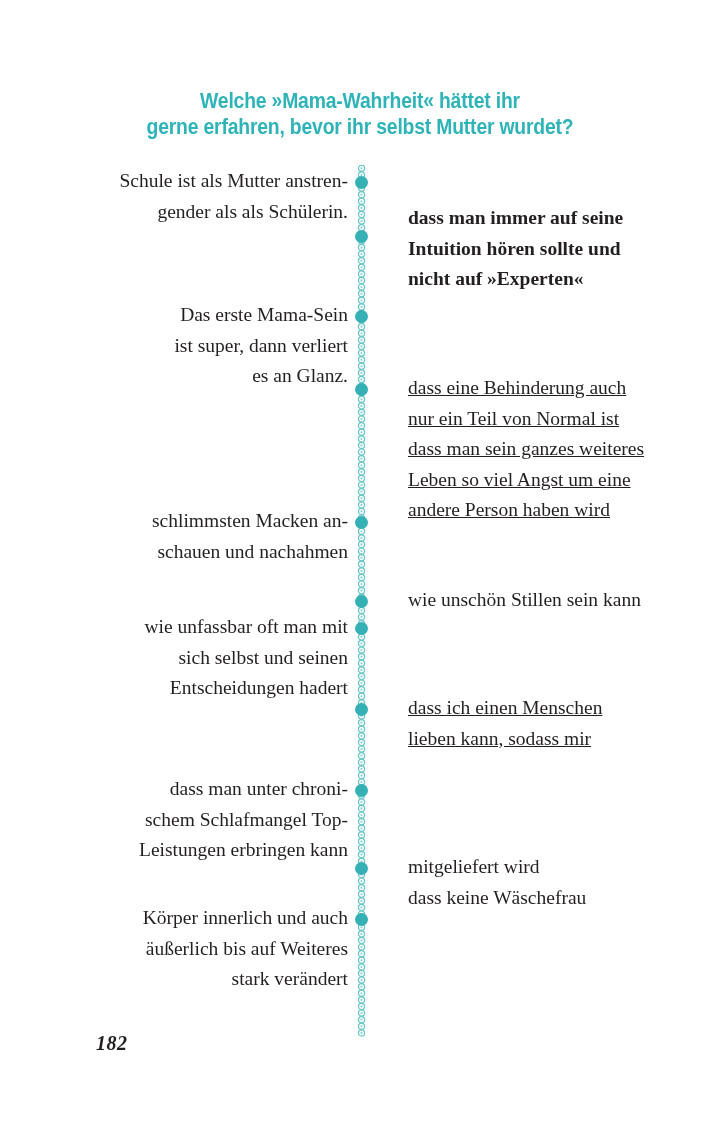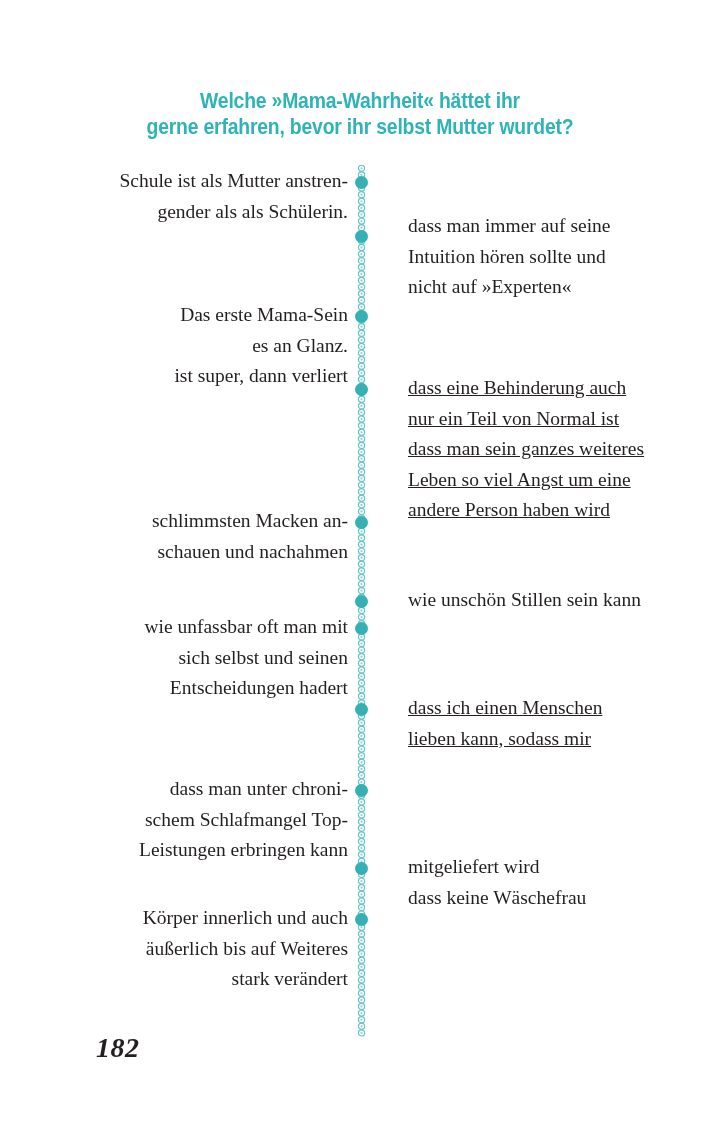--- a/index.html
+++ b/index.html
@@ -70,21 +70,21 @@
     border-radius: 50%;
     background: #35b0b4;
   }
 
   
   .folio {
     position: absolute;
     left: 96px;
     top: 1032px;
     font-family: "Liberation Serif", "DejaVu Serif", serif;
-    font-size: 28px;
+    font-size: 20px;
     font-weight: bold;
     font-style: italic;
     color: #231f20;
     letter-spacing: 0.5px;
   }
 </style>
 </head>
 <body>
 
 <div class="page-title">
@@ -366,29 +366,29 @@
         <circle cx="6.5" cy="867.9" r="1.15" fill="#8fd3d4"></circle>
       </g>
   </svg>
 </div>
 
 <div id="entries-layer">
     <div class="entry left" style="top: 166px;">
       <span class="ln">Schule ist als Mutter anstren-</span>
       <span class="ln">gender als als Schülerin.</span>
     </div>
-    <div class="entry right" style="top: 211px;">
+    <div class="entry right" style="top: 203px; font-weight: bold;">
       <span class="ln">dass man immer auf seine</span>
       <span class="ln">Intuition hören sollte und</span>
       <span class="ln">nicht auf »Experten«</span>
     </div>
     <div class="entry left" style="top: 300px;">
       <span class="ln">Das erste Mama-Sein</span>
+      <span class="ln">ist super, dann verliert</span>
       <span class="ln">es an Glanz.</span>
-      <span class="ln">ist super, dann verliert</span>
     </div>
     <div class="entry right" style="top: 373px; text-decoration: underline;">
       <span class="ln">dass eine Behinderung auch</span>
       <span class="ln">nur ein Teil von Normal ist</span>
       <span class="ln">dass man sein ganzes weiteres</span>
       <span class="ln">Leben so viel Angst um eine</span>
       <span class="ln">andere Person haben wird</span>
     </div>
     <div class="entry left" style="top: 506px;">
       <span class="ln">schlimmsten Macken an-</span>

